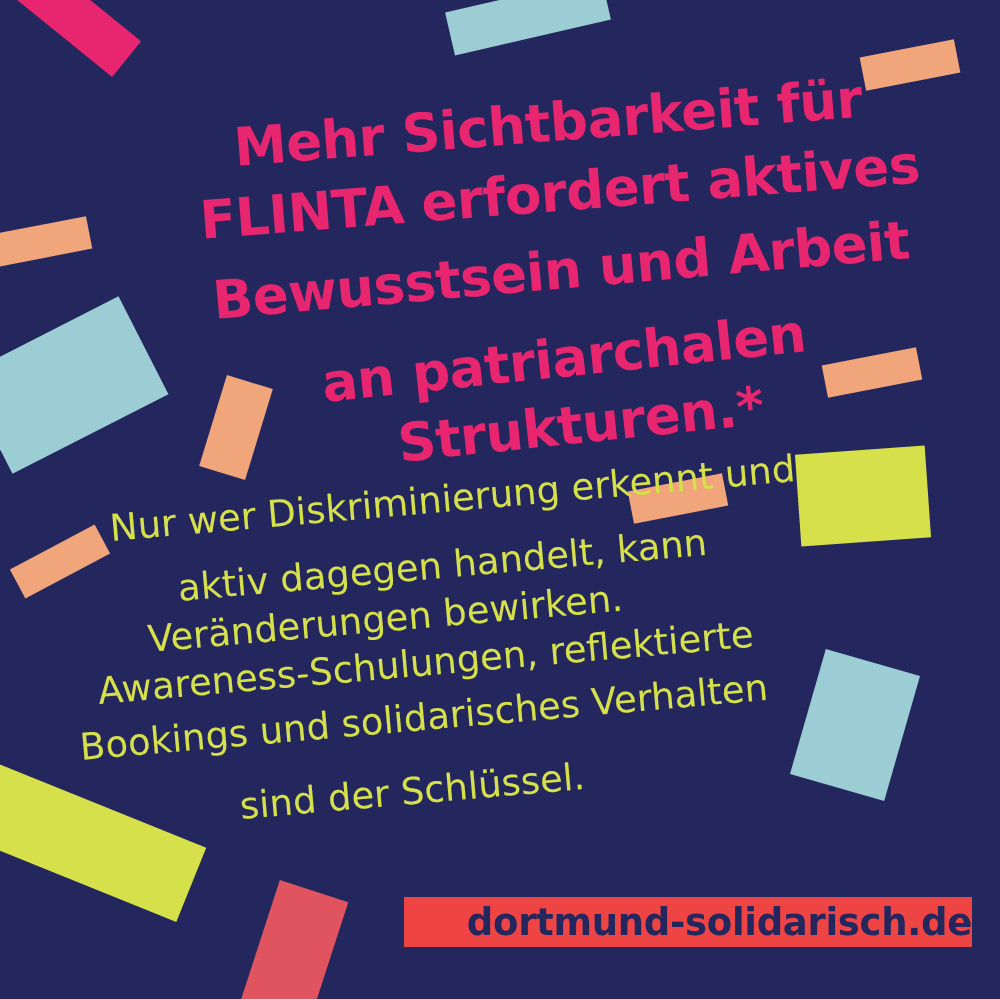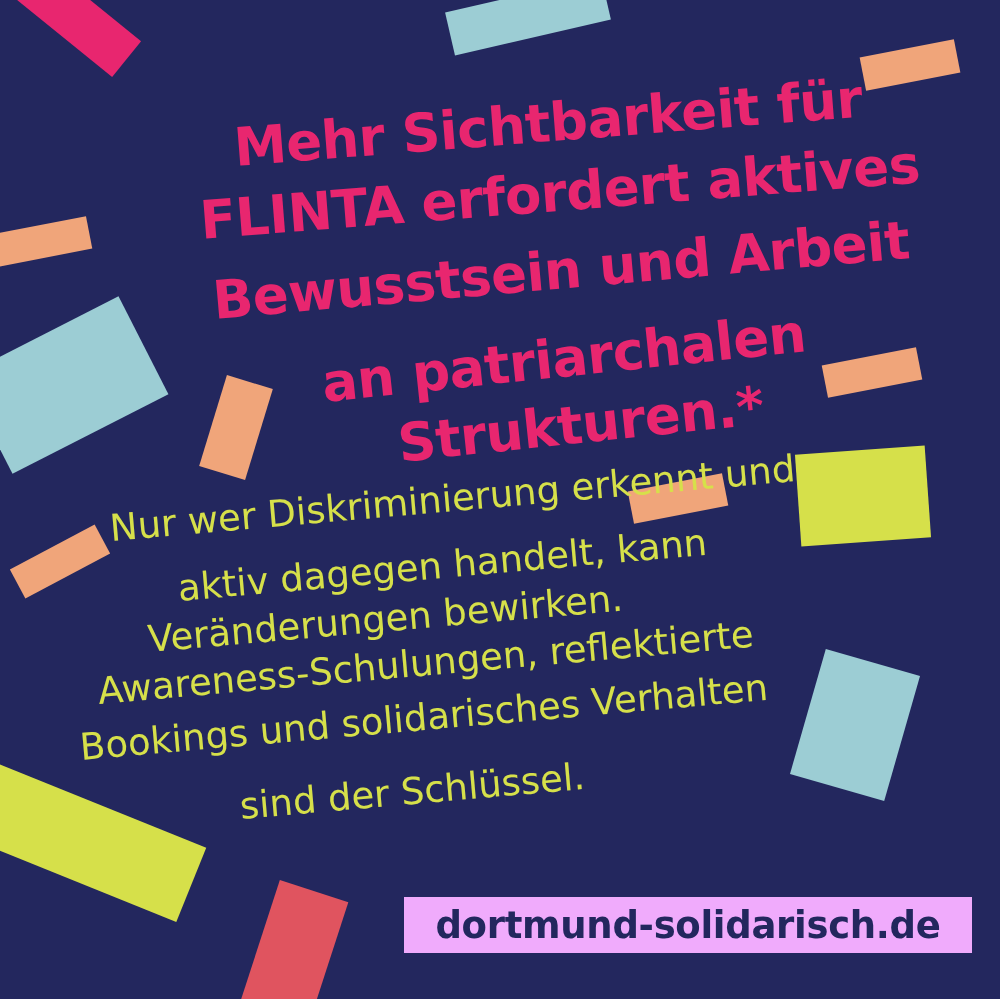--- a/index.html
+++ b/index.html
@@ -51,25 +51,25 @@
     font-size: 37px;
     white-space: nowrap;
     transform-origin: left center;
     font-family: "DejaVu Sans", sans-serif;
   }
   .url-bar {
     position: absolute;
     left: 404px;
     top: 897px;
     width: 568px;
-    height: 56px;
-    background: #f0abfc;
+    height: 50px;
+    background: #ef4444;
     display: flex;
     align-items: center;
-    justify-content: center;
+    justify-content: flex-end;
   }
   .url-bar span {
     color: #23275e;
     font-size: 37px;
     font-weight: bold;
     letter-spacing: -0.3px;
     font-family: "DejaVu Sans", sans-serif;
   }
 </style>
 </head>

